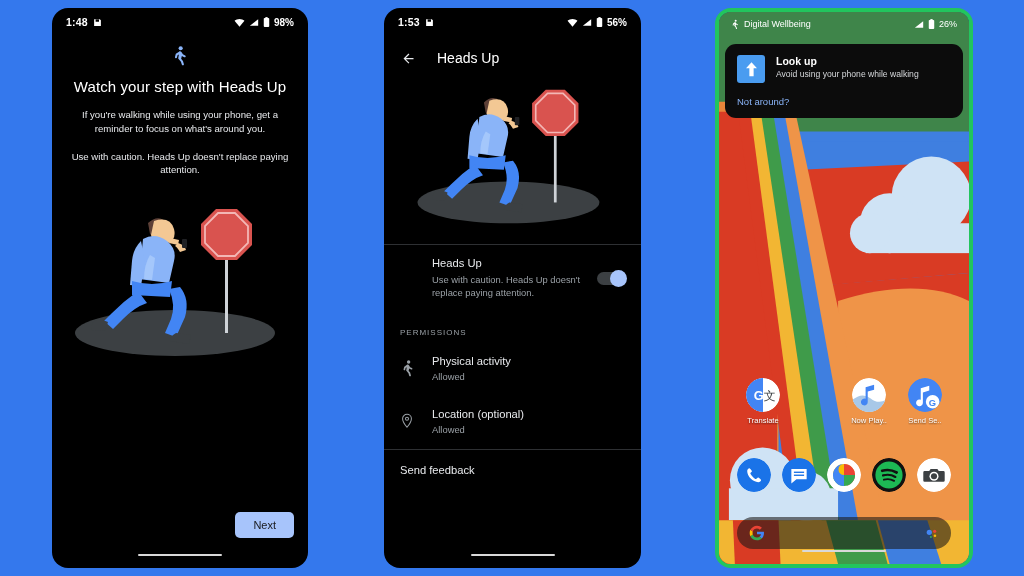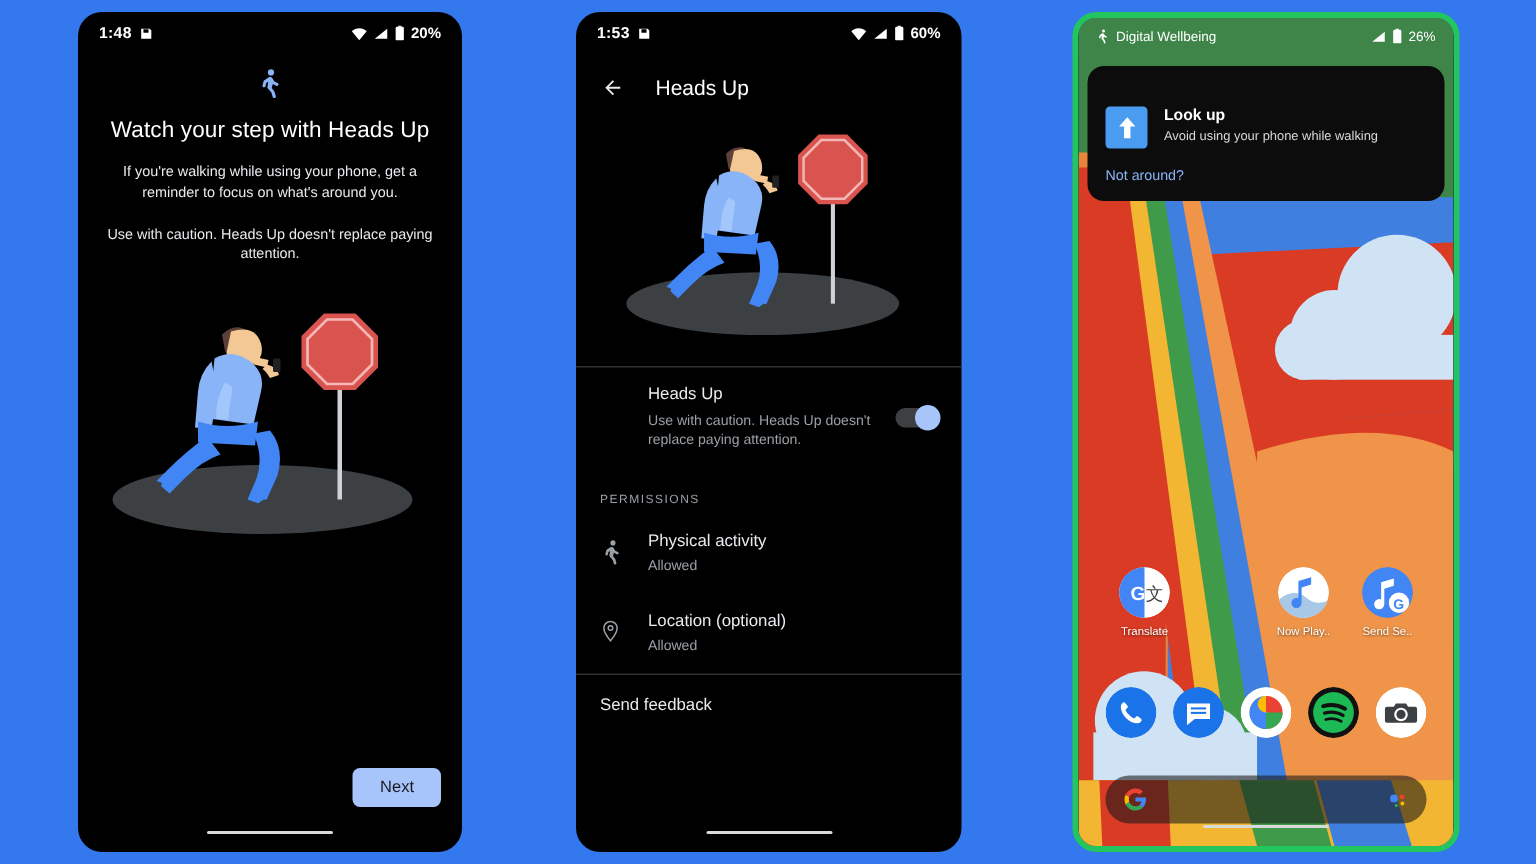--- a/index.html
+++ b/index.html
@@ -102,21 +102,21 @@
   .wall { position: absolute; inset: 0; }
   .p3-statusbar {
     position: relative; z-index: 4; height: 24px;
     display: flex; align-items: center; padding: 0 12px;
     color: #fff; font-size: 9px; background: rgba(63,133,74,.92);
   }
   .notif {
     position: absolute; z-index: 5; left: 6px; right: 6px; top: 32px;
     background: #0c0c0c; border-radius: 11px; padding: 11px 12px 9px;
   }
-  .notif-top { display: flex; gap: 11px; align-items: flex-start; margin-top: 16px; }
+  .notif-top { display: flex; gap: 11px; align-items: flex-start; }
   .notif-ico {
     width: 28px; height: 28px; flex: 0 0 28px; border-radius: 3px;
     background: #4a9cf0; display: flex; align-items: center; justify-content: center;
   }
   .notif-title { color: #fff; font-size: 10.5px; font-weight: bold; margin-bottom: 2px; }
   .notif-text { color: #d6d8db; font-size: 8.6px; line-height: 1.3; }
   .notif-action {
     color: #8ab4f8; font-size: 9.5px; margin-top: 13px; cursor: pointer;
     display: inline-block;
   }
@@ -167,21 +167,21 @@
           <svg width="10" height="9" viewBox="0 0 24 20">
               <path fill="#fff" d="M2 18h20V2L2 18z"></path>
             </svg>
         </span>
         <span class="ico">
           <svg width="7" height="10" viewBox="0 0 14 22">
               <rect x="4.5" y="0" width="5" height="2" fill="#fff"></rect>
               <rect x="1" y="2" width="12" height="20" rx="2" fill="#fff"></rect>
             </svg>
         </span>
-        <span class="sb-batt-text">20%</span>
+        <span class="sb-batt-text">98%</span>
       </div>
     </div>
 
     <div class="p1-body">
       <div class="p1-hero-ico">
         <svg width="16" height="20" viewBox="0 0 24 30">
           <circle cx="13" cy="3.4" r="3.1" fill="#8ab4f8"></circle>
           <path fill="#8ab4f8" d="M10.6 8.2c1.4-.6 3-.2 3.8 1.1l2 3.2 3.3 1.6c.8.4 1.1 1.3.7 2-.4.8-1.3 1.1-2.1.7l-3.5-1.7-1.1 4 2.7 3.3 1.4 4.6c.3.9-.2 1.8-1.1 2-.9.3-1.8-.2-2-1.1l-1.3-4.3-4.1-4.8 1-6.1-2 1.3-.8 3.2c-.2.8-1 1.3-1.9 1.1-.8-.2-1.3-1-1.1-1.9l1-4c.1-.5.4-.9.8-1.2l4.3-2.7z"></path>
         </svg>
       </div>
@@ -239,21 +239,21 @@
           <svg width="10" height="9" viewBox="0 0 24 20">
               <path fill="#fff" d="M2 18h20V2L2 18z"></path>
             </svg>
         </span>
         <span class="ico">
           <svg width="7" height="10" viewBox="0 0 14 22">
               <rect x="4.5" y="0" width="5" height="2" fill="#fff"></rect>
               <rect x="1" y="2" width="12" height="20" rx="2" fill="#fff"></rect>
             </svg>
         </span>
-        <span class="sb-batt-text">60%</span>
+        <span class="sb-batt-text">56%</span>
       </div>
     </div>
 
     <div class="appbar">
       <button class="back-btn">
         <svg width="17" height="15" viewBox="0 0 24 24">
             <path fill="#e8eaed" d="M20 11H7.8l5.6-5.6L12 4l-8 8 8 8 1.4-1.4L7.8 13H20z"></path>
           </svg>
       </button>
       <span class="appbar-title">Heads Up</span>

